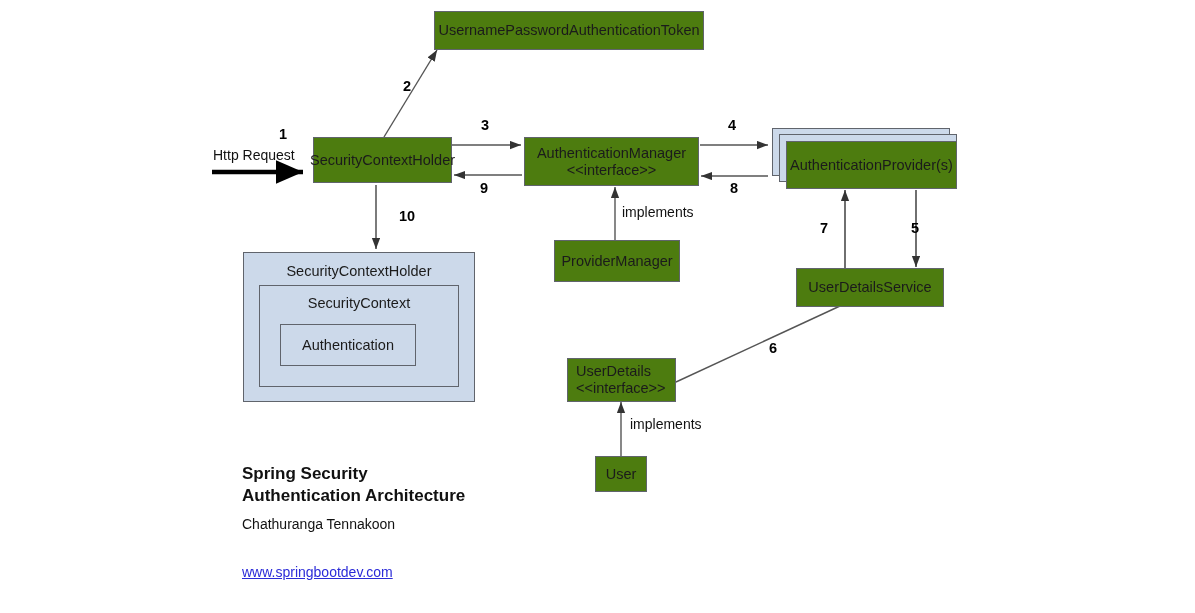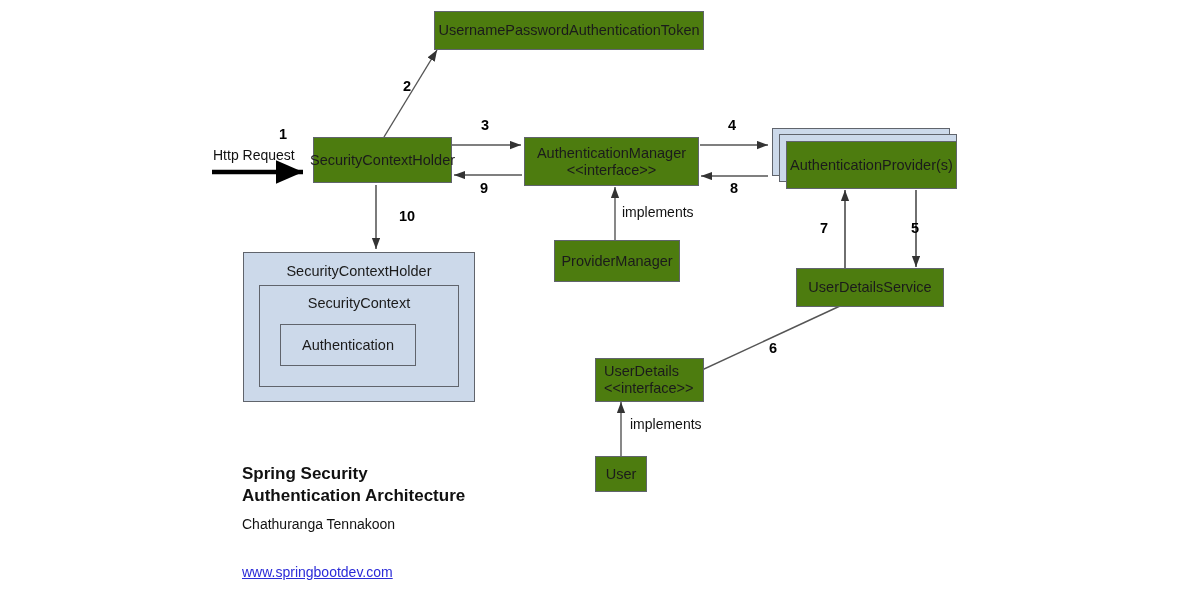--- a/index.html
+++ b/index.html
@@ -87,21 +87,21 @@
   </div>
 
   <div class="node" style="left:554px;top:240px;width:126px;height:42px;">
     <span class="ln">ProviderManager</span>
   </div>
 
   <div class="node" style="left:796px;top:268px;width:148px;height:39px;">
     <span class="ln">UserDetailsService</span>
   </div>
 
-  <div class="node leftish" style="left:567px;top:358px;width:109px;height:44px;margin-left:28px;">
+  <div class="node leftish" style="left:567px;top:358px;width:109px;height:44px;">
     <span class="ln">UserDetails</span>
     <span class="ln">&lt;&lt;interface&gt;&gt;</span>
   </div>
 
   <div class="node" style="left:595px;top:456px;width:52px;height:36px;">
     <span class="ln">User</span>
   </div>
 
   <div class="holder" style="left:243px;top:252px;width:232px;height:150px;">
     <div class="holder-label" style="top:10px;">SecurityContextHolder</div>

